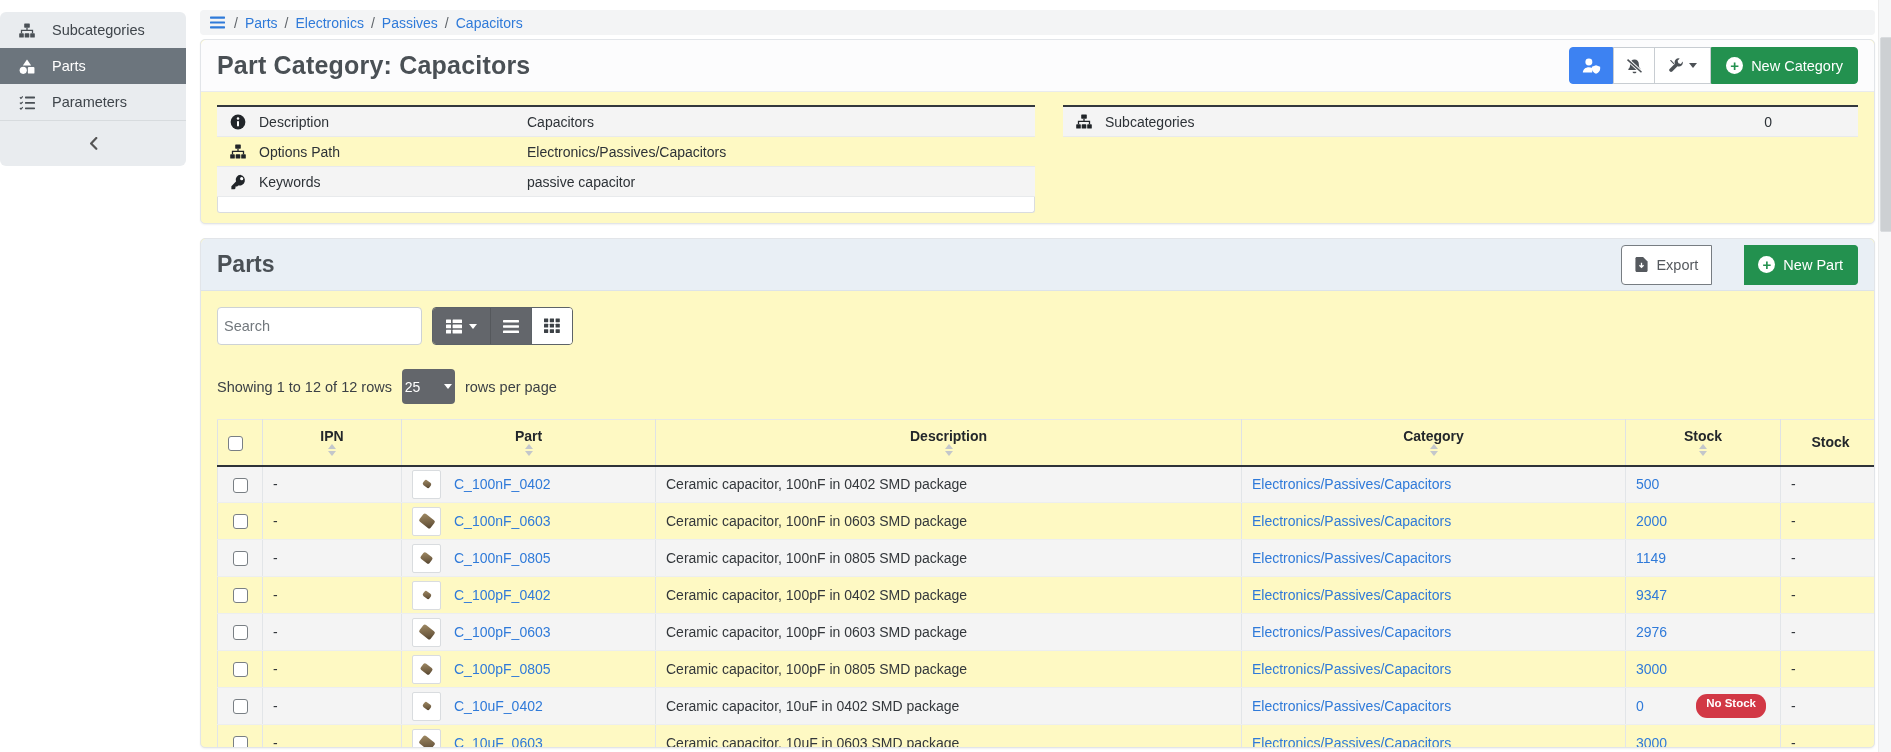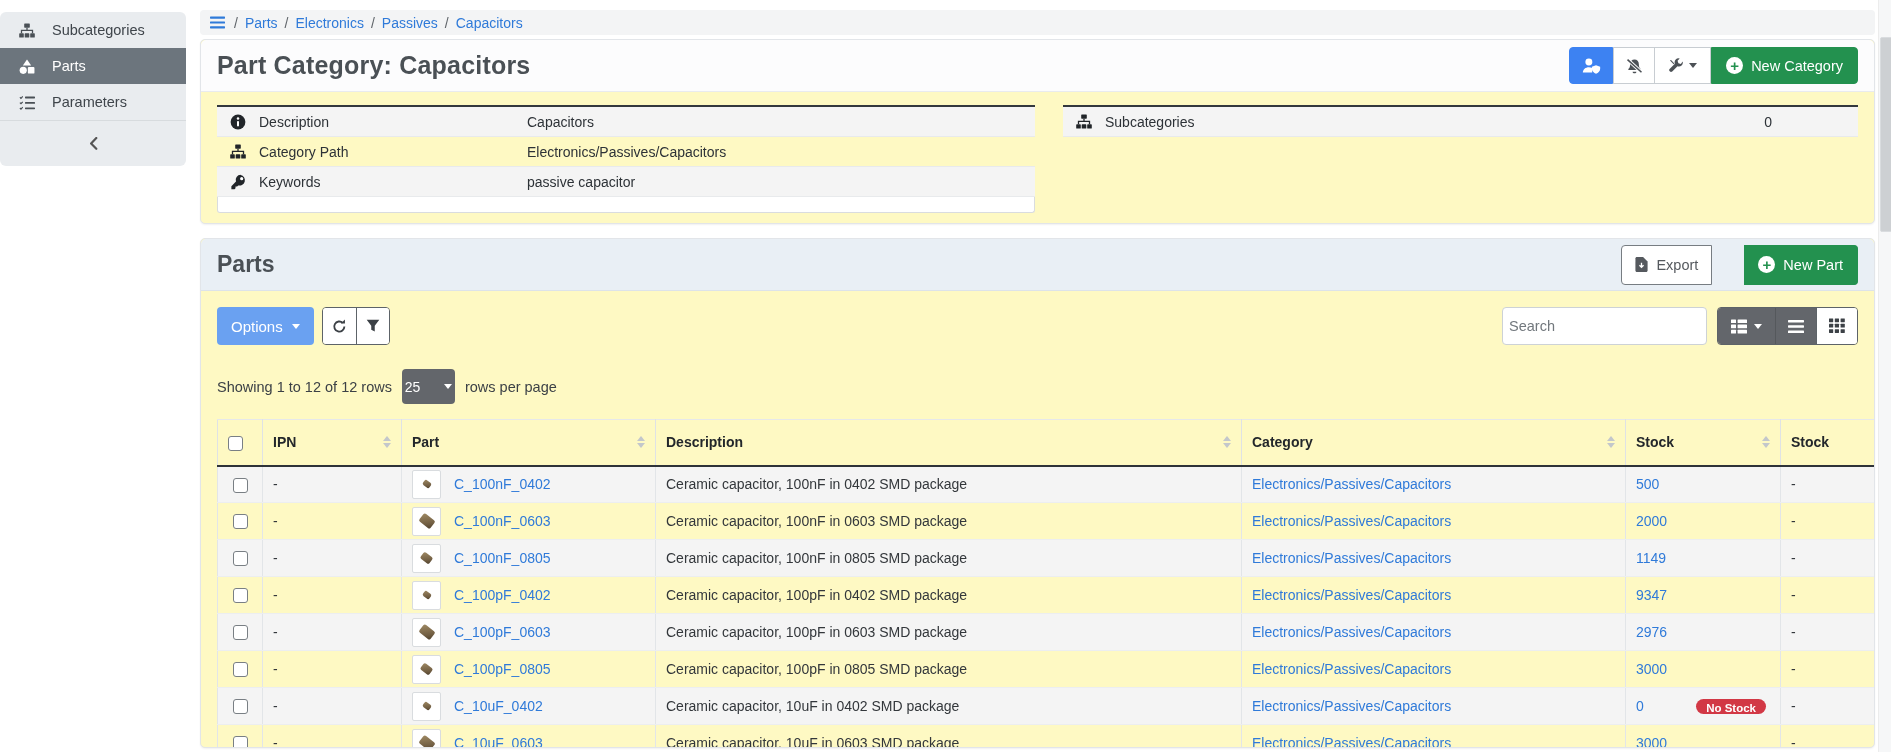--- a/index.html
+++ b/index.html
@@ -107,21 +107,21 @@
   .page-size-btn { background:#63666b; color:#fff; height:35px; min-width:53px; border-radius:4px;
     margin:0 10px; display:flex; align-items:center; justify-content:center; gap:24px;
     font-size:14px; cursor:pointer; }
 
   
   table.parts { border-collapse:collapse; width:1663px; margin-top:15px; table-layout:fixed;
     font-size:14px; }
   table.parts th { border:1px solid #dfe2e5; border-top:1px solid #e6e8ea;
     border-bottom:2px solid #2e3338; height:46px; text-align:left; padding:0 10px;
     font-weight:700; color:#23272b; font-size:14px; }
-  table.parts th .th-inner { display:flex; align-items:center; justify-content:space-between; }
+  table.parts th .th-inner { display:flex; align-items:center; justify-content:space-between;flex-direction:column; }
   table.parts td { border-left:1px solid #e2e5e8; border-right:1px solid #e2e5e8;
     border-bottom:1px solid #ecee f0; border-bottom:1px solid #eceef0;
     height:37px; padding:0 10px; color:#33373b; }
   table.parts tbody tr:nth-child(odd) { background:#f4f4f4; }
   .col-check { width:45px; } .col-ipn { width:139px; } .col-part { width:254px; }
   .col-desc { width:586px; } .col-cat { width:384px; } .col-stock { width:155px; }
   .col-link { width:100px; }
   td.c-center, th.c-center { text-align:center; padding:0; }
   input[type="checkbox"] { appearance:none; width:15px; height:15px; border:1px solid #797f84;
     border-radius:3px; background:#fff; vertical-align:middle; cursor:pointer; }
@@ -133,21 +133,21 @@
   .part-cell { display:flex; align-items:center; gap:13px; }
   .thumb { width:29px; height:29px; background:#fff; border:1px solid #d9dcdf; border-radius:2px;
     display:grid; place-items:center; flex:none; cursor:pointer; }
   .chip { background:linear-gradient(135deg,#a08a64 0%,#6f5c41 70%,#4d3f2c 100%);
     border-radius:2px; transform:rotate(38deg); }
   .chip-sm { width:8px; height:6px; }
   .chip-md { width:11px; height:8px; }
   .chip-lg { width:14px; height:10px; }
   .stock-cell { display:flex; align-items:center; }
   .badge-nostock { margin-left:auto; margin-right:4px; background:#d23845; color:#fff;
-    font-size:11.5px; font-weight:700; padding:3px 10px 0; border-radius:11px; }
+    font-size:11.5px; font-weight:700; padding:3px 10px 9px; border-radius:11px; }
 
   svg { display:block; }
 </style>
 </head>
 <body>
 
 <svg width="0" height="0" style="position:absolute">
   <defs>
     <g id="i-sitemap">
       <rect x="5.2" y="0.5" width="5.6" height="4.2" rx="0.6" fill="currentColor"></rect>
@@ -338,21 +338,21 @@
               </span>
               <span class="dlabel">Description</span>
               <span class="dvalue">Capacitors</span>
             </div>
             <div class="drow">
               <span class="dicn">
                 <svg width="16" height="15" viewBox="0 0 16 15">
                   <use href="#i-sitemap"></use>
                 </svg>
               </span>
-              <span class="dlabel">Category Path</span>
+              <span class="dlabel">Options Path</span>
               <span class="dvalue">Electronics/Passives/Capacitors</span>
             </div>
             <div class="drow">
               <span class="dicn">
                 <svg width="15" height="16" viewBox="0 0 16 16">
                   <use href="#i-key"></use>
                 </svg>
               </span>
               <span class="dlabel">Keywords</span>
               <span class="dvalue">passive capacitor</span>
@@ -387,42 +387,20 @@
           </button>
           <button class="btn btn-green">
             <span class="plus-circle"></span>
             <span>New Part</span>
           </button>
         </div>
       </div>
 
       <div class="panel-body">
         <div class="toolbar">
-          <div class="toolbar-left">
-            <button class="btn btn-options">
-              <span>Options</span>
-              <span class="caret"></span>
-            </button>
-            <div class="icon-group">
-              <span class="ibtn">
-                <span>
-                  <svg width="15" height="15" viewBox="0 0 16 16">
-                      <use href="#i-redo"></use>
-                    </svg>
-                </span>
-              </span>
-              <span class="ibtn">
-                <span>
-                  <svg width="14" height="14" viewBox="0 0 16 16">
-                      <use href="#i-filter"></use>
-                    </svg>
-                </span>
-              </span>
-            </div>
-          </div>
           <div class="toolbar-right">
             <input class="search-input" placeholder="Search" style="">
             <div class="view-group">
               <span class="vbtn vbtn-dark vbtn1">
                 <span>
                   <svg width="16" height="15" viewBox="0 0 16 15">
                       <use href="#i-thlist"></use>
                     </svg>
                 </span>
                 <span class="caret"></span>

